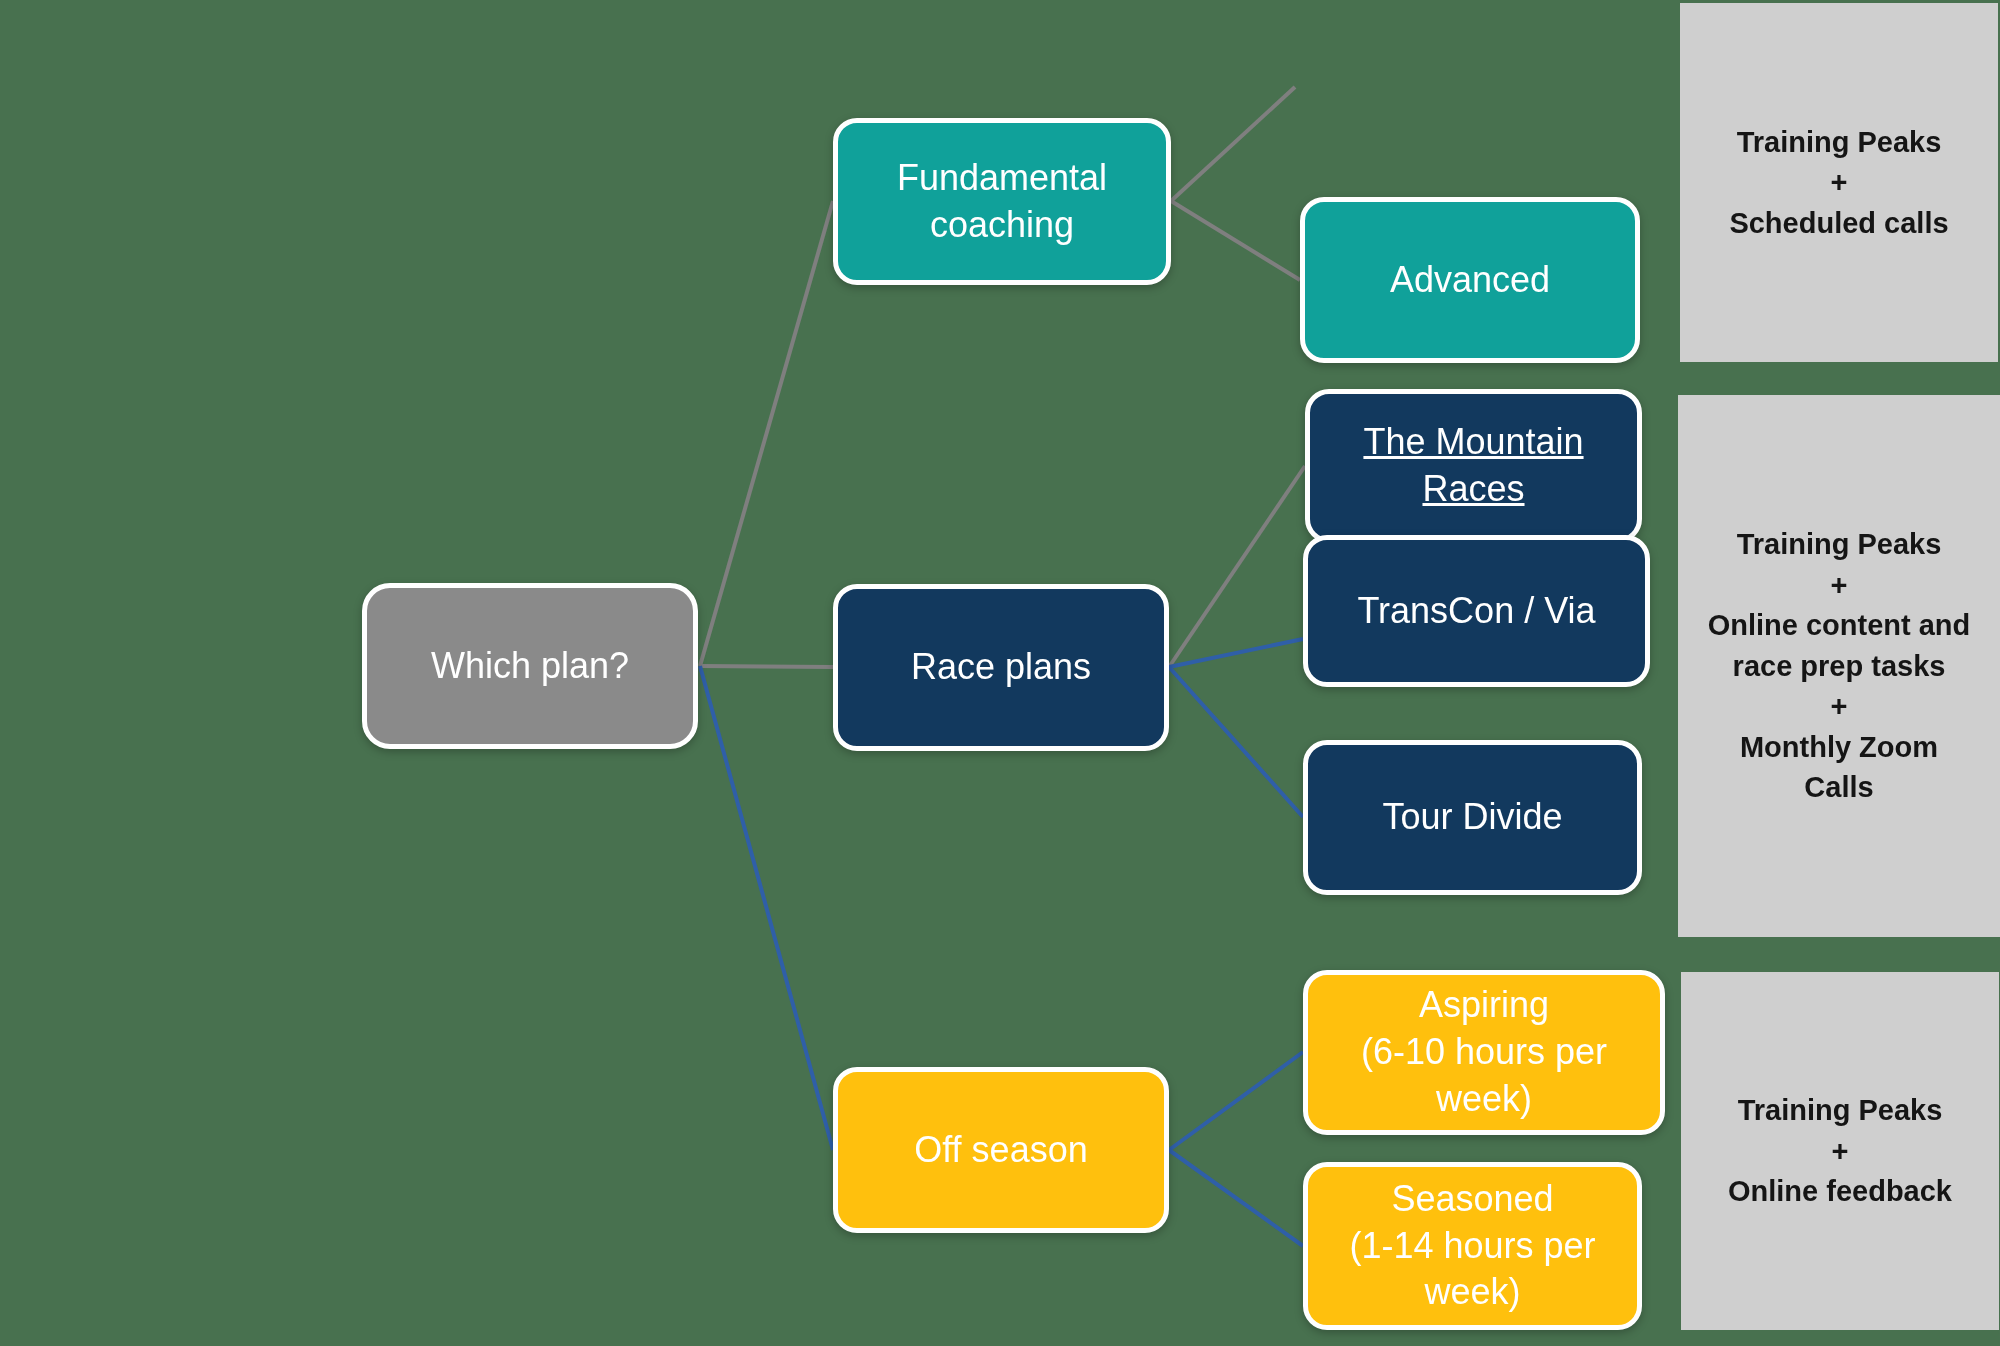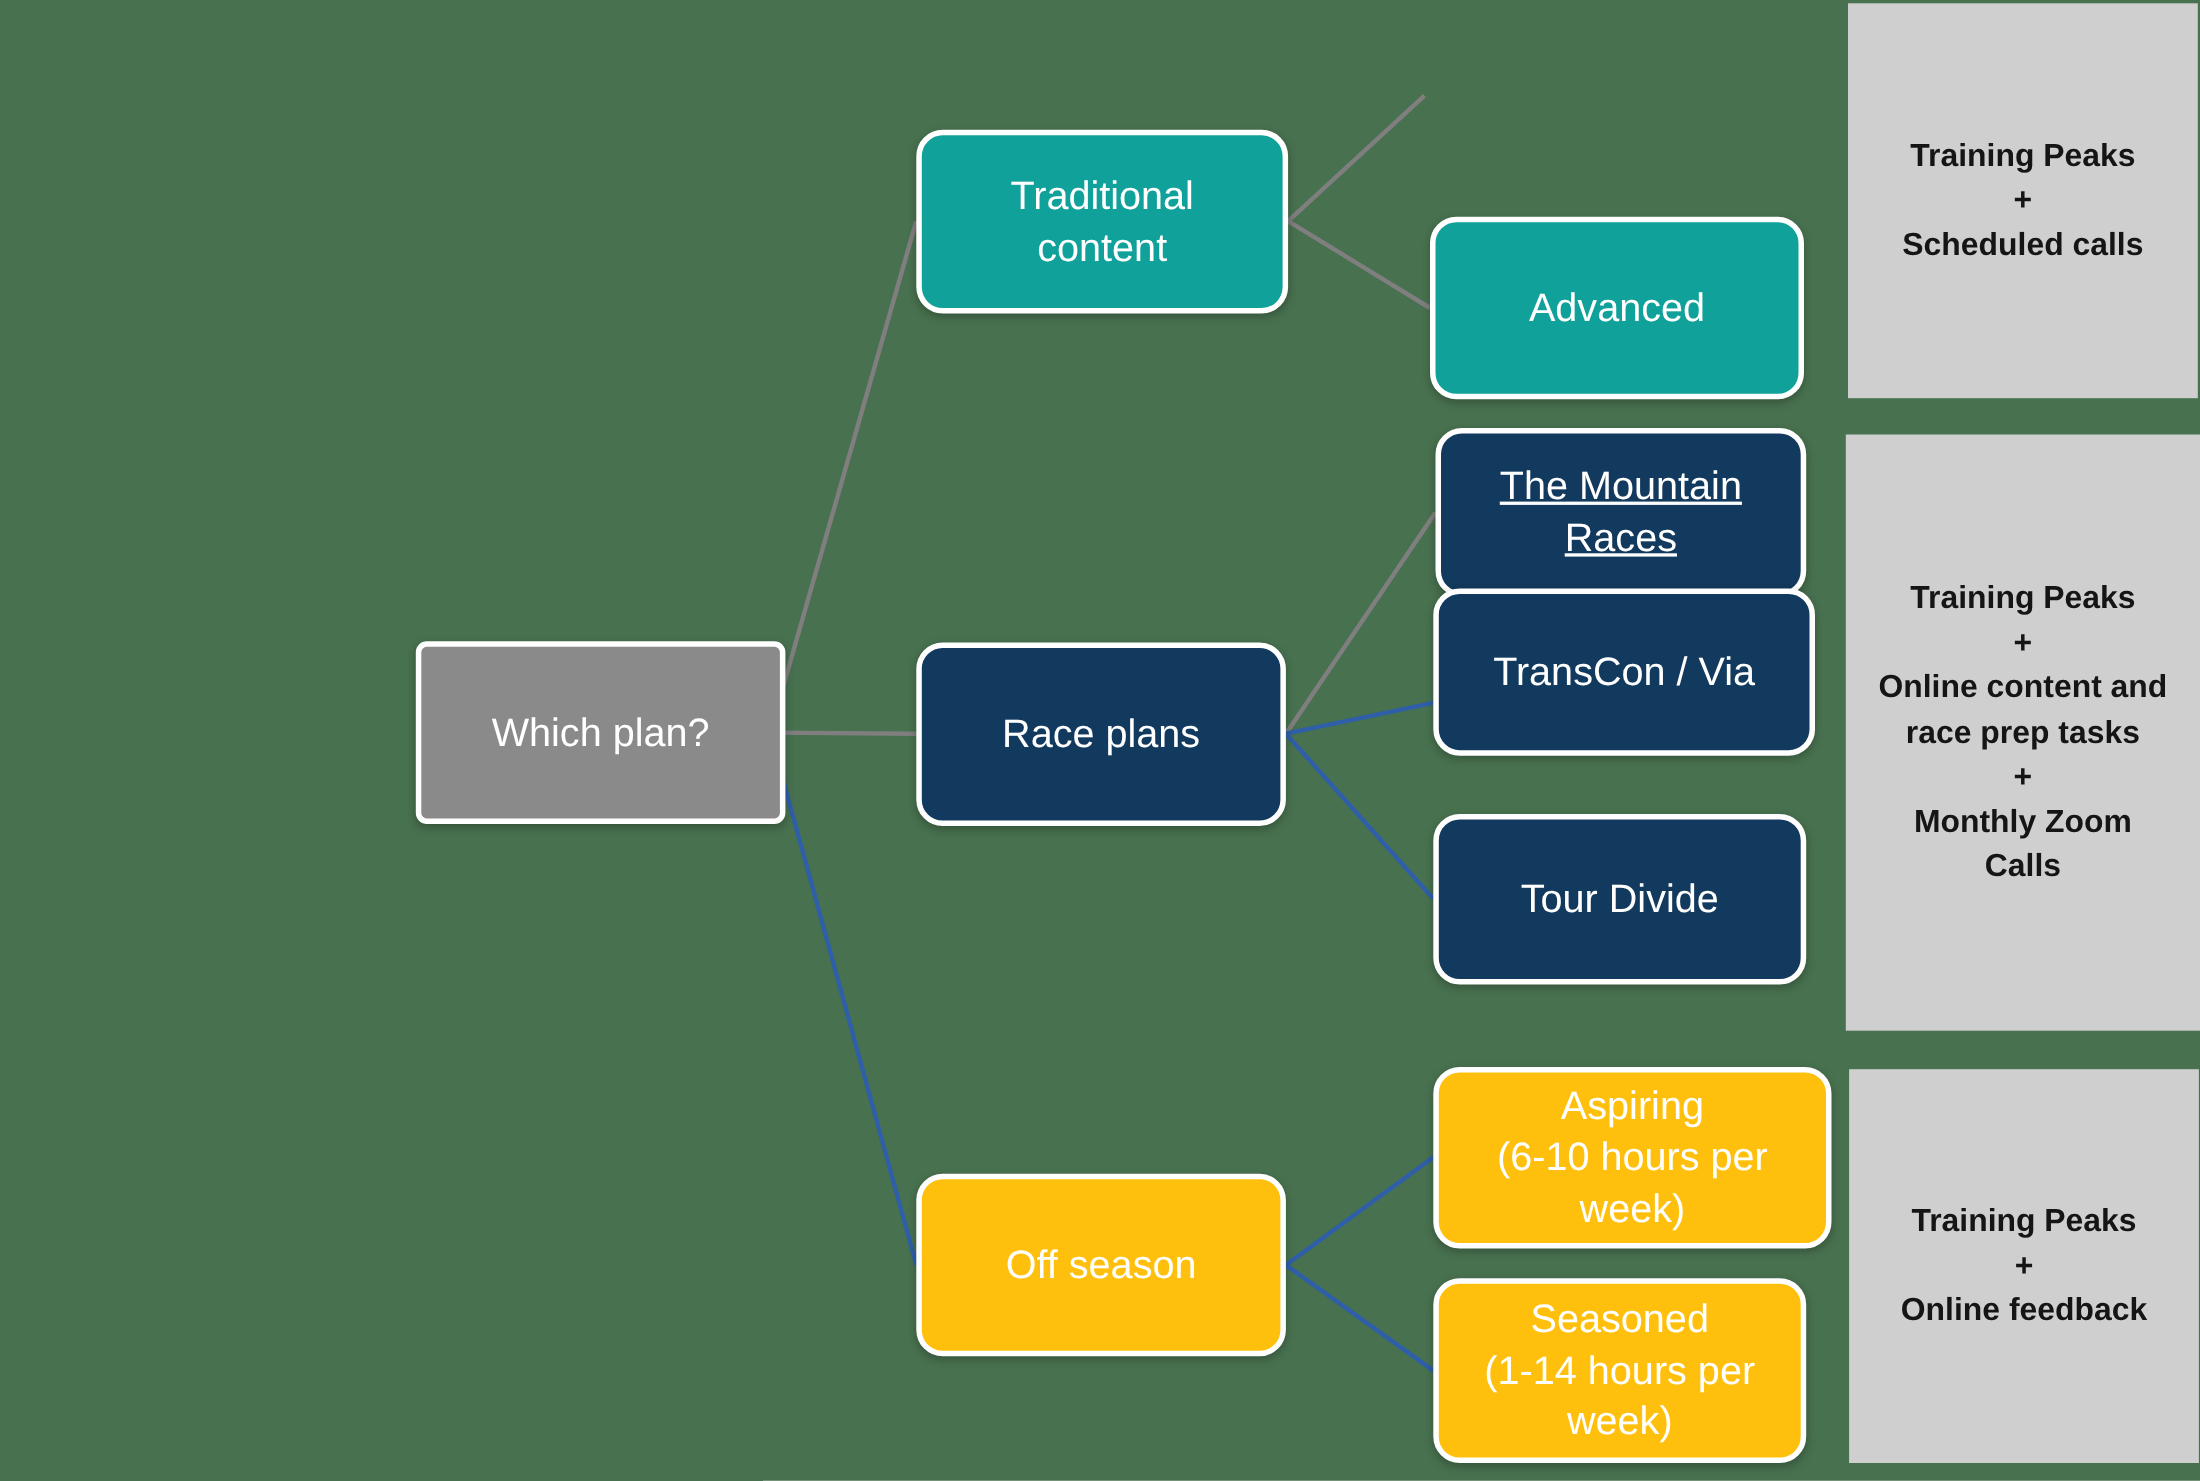--- a/index.html
+++ b/index.html
@@ -39,21 +39,21 @@
     flex-direction:column;
     align-items:center;
     justify-content:center;
     text-align:center;
     color:var(--node-text);
     font-size:36px;
     line-height:1.3;
     padding:6px 26px;
     box-shadow:0 3px 8px rgba(0,0,0,0.25);
   }
-  .node-root{background:var(--gray-node);border-radius:10px;margin-left:16px;}
+  .node-root{background:var(--gray-node);border-radius:28px;}
   .node-teal{background:var(--teal);}
   .node-navy{background:var(--navy);}
   .node-gold{background:var(--gold);}
   .panel{
     position:absolute;
     z-index:1;
     box-sizing:border-box;
     background:var(--gray-panel);
     color:var(--panel-text);
     display:flex;
@@ -83,21 +83,21 @@
     <line class="line-blue" x1="1169" y1="667" x2="1303" y2="817"></line>
     <line class="line-blue" x1="1169" y1="1150" x2="1303" y2="1052"></line>
     <line class="line-blue" x1="1169" y1="1150" x2="1303" y2="1246"></line>
   </svg>
 
   <div class="node node-root" style="left:362px;top:583px;width:336px;height:166px;">
     <div>Which plan?</div>
   </div>
 
   <div class="node node-teal" style="left:833px;top:118px;width:338px;height:167px;">
-    <div>Traditional content</div>
+    <div>Fundamental coaching</div>
   </div>
 
   <div class="node node-navy" style="left:833px;top:584px;width:336px;height:167px;">
     <div>Race plans</div>
   </div>
 
   <div class="node node-gold" style="left:833px;top:1067px;width:336px;height:166px;">
     <div>Off season</div>
   </div>
 

